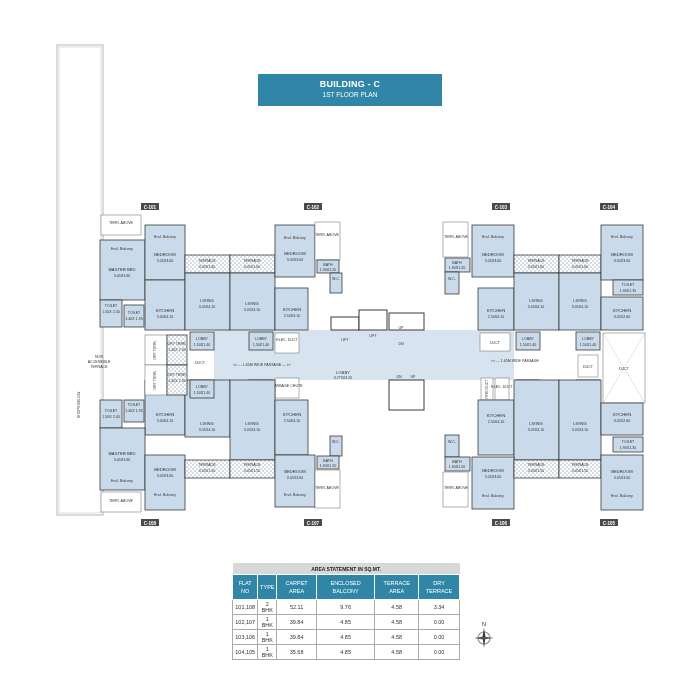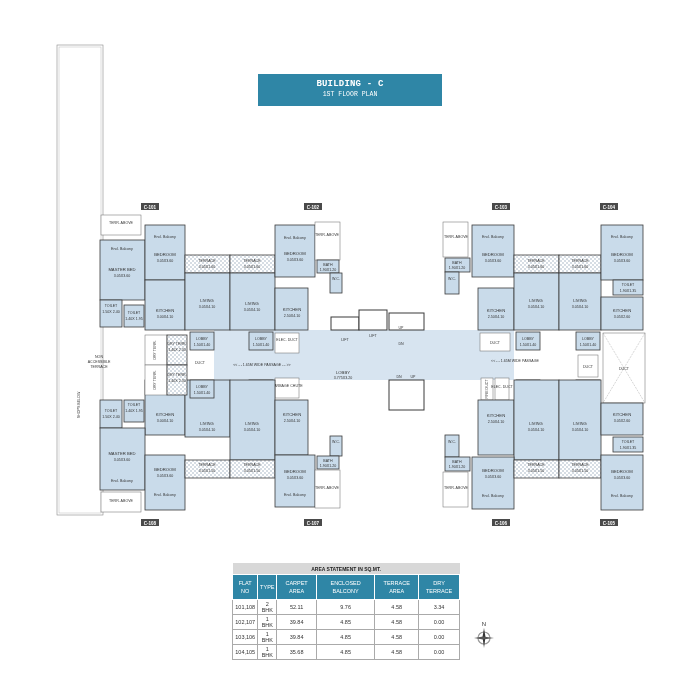--- a/index.html
+++ b/index.html
@@ -1,17 +1,17 @@
 <!DOCTYPE html>
 <html><head>
 <meta charset="utf-8">
 <style>
   html,body{margin:0;padding:0;background:#fff;}
   body{width:700px;height:700px;position:relative;overflow:hidden;font-family:"Liberation Sans",sans-serif;color:#333;}
-  .title-box{position:absolute;left:258px;top:74px;width:184px;height:32px;background:#2f86a6;color:#fff;text-align:center;font-family:Liberation Mono, monospace;}
+  .title-box{position:absolute;left:258px;top:74px;width:184px;height:32px;background:#2f86a6;color:#fff;text-align:center;}
   .title-box .t1{font-size:9px;font-weight:bold;margin-top:5px;letter-spacing:0.2px;}
   .title-box .t2{font-size:6.5px;margin-top:2px;}
   svg text{font-family:"Liberation Sans",sans-serif;fill:#333;}
   .room{fill:#c9dbea;stroke:#3a3a3a;stroke-width:0.8;}
   .terr{fill:url(#check);stroke:#3a3a3a;stroke-width:0.8;}
   .open{fill:#fff;stroke:#666;stroke-width:0.5;}
   .lobby{fill:#d7e4f0;stroke:none;}
   .lbl{font-size:4.2px;text-anchor:middle;}
   .lbl-s{font-size:3.6px;text-anchor:middle;}
   .tag{fill:#4a4a4a;}

